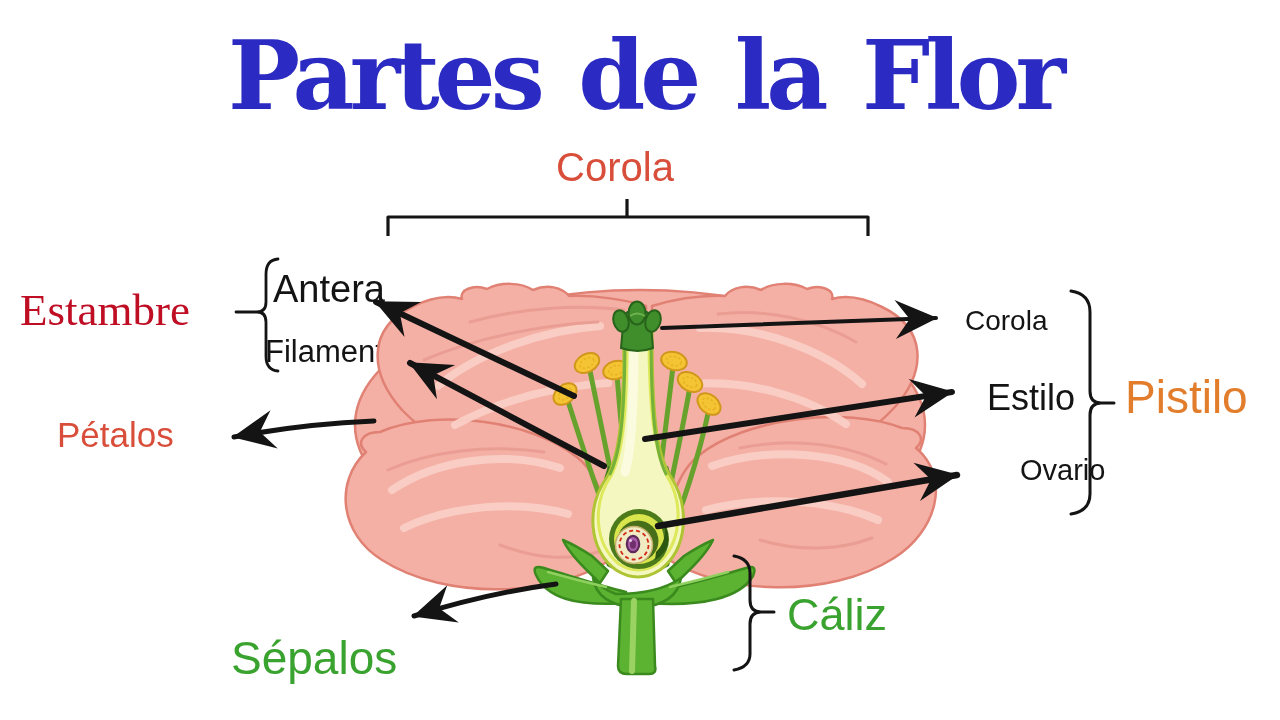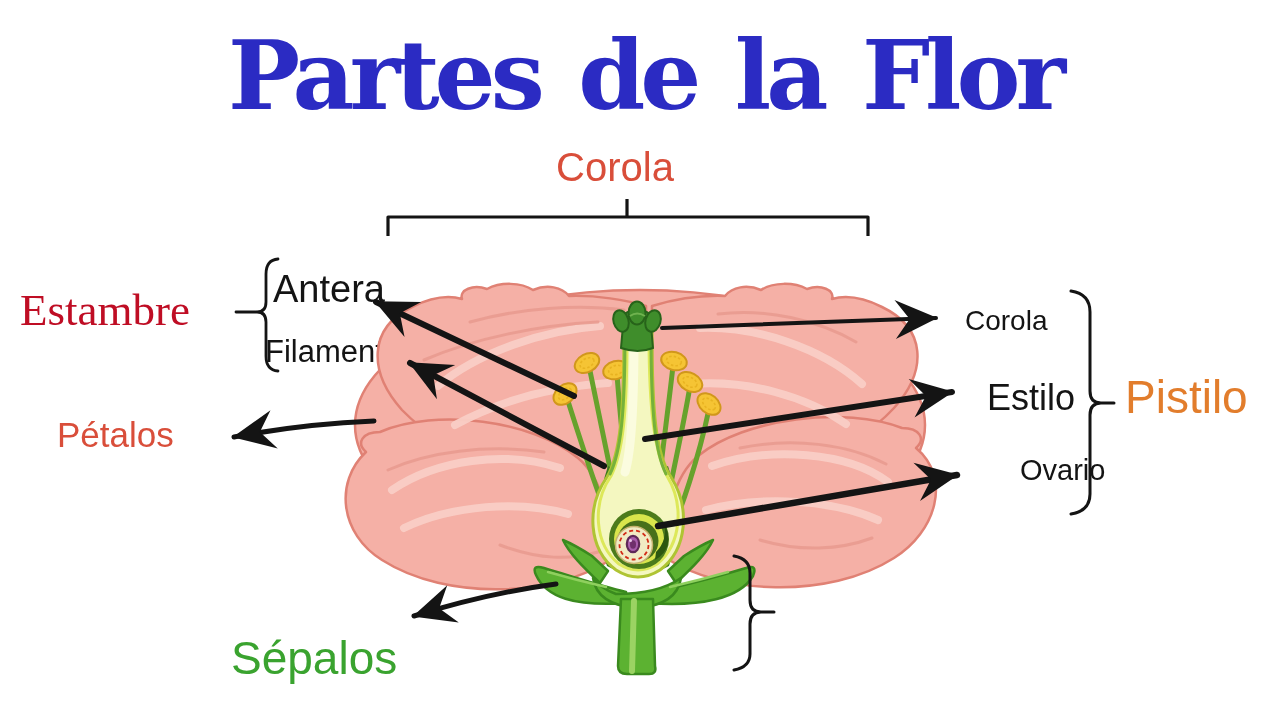--- a/index.html
+++ b/index.html
@@ -55,20 +55,21 @@
   <div class="lbl coral" id="lbl-corola">Corola</div>
   <div class="lbl crimson" id="lbl-estambre">Estambre</div>
   <div class="lbl ink" id="lbl-antera">Antera</div>
   <div class="lbl ink" id="lbl-filamento">Filamento</div>
   <div class="lbl coral" id="lbl-petalos">Pétalos</div>
   <div class="lbl green" id="lbl-sepalos">Sépalos</div>
   <div class="lbl ink" id="lbl-estigma">Corola</div>
   <div class="lbl ink" id="lbl-estilo">Estilo</div>
   <div class="lbl ink" id="lbl-ovario">Ovario</div>
   <div class="lbl orange" id="lbl-pistilo">Pistilo</div>
+  <div class="lbl green" id="lbl-caliz">Cáliz</div>
 
   <svg width="1280" height="720" viewBox="0 0 1280 720">
     <defs>
       <marker id="ah" viewBox="0 0 12 11" refX="11.2" refY="5.5" markerWidth="46" markerHeight="42" markerUnits="userSpaceOnUse" orient="auto">
         <path d="M0.5,0.4 L11.6,5.5 L0.5,10.6 L4.3,5.5 Z" fill="#141414" stroke="none"></path>
       </marker>
     </defs>
 
     <g>
 

